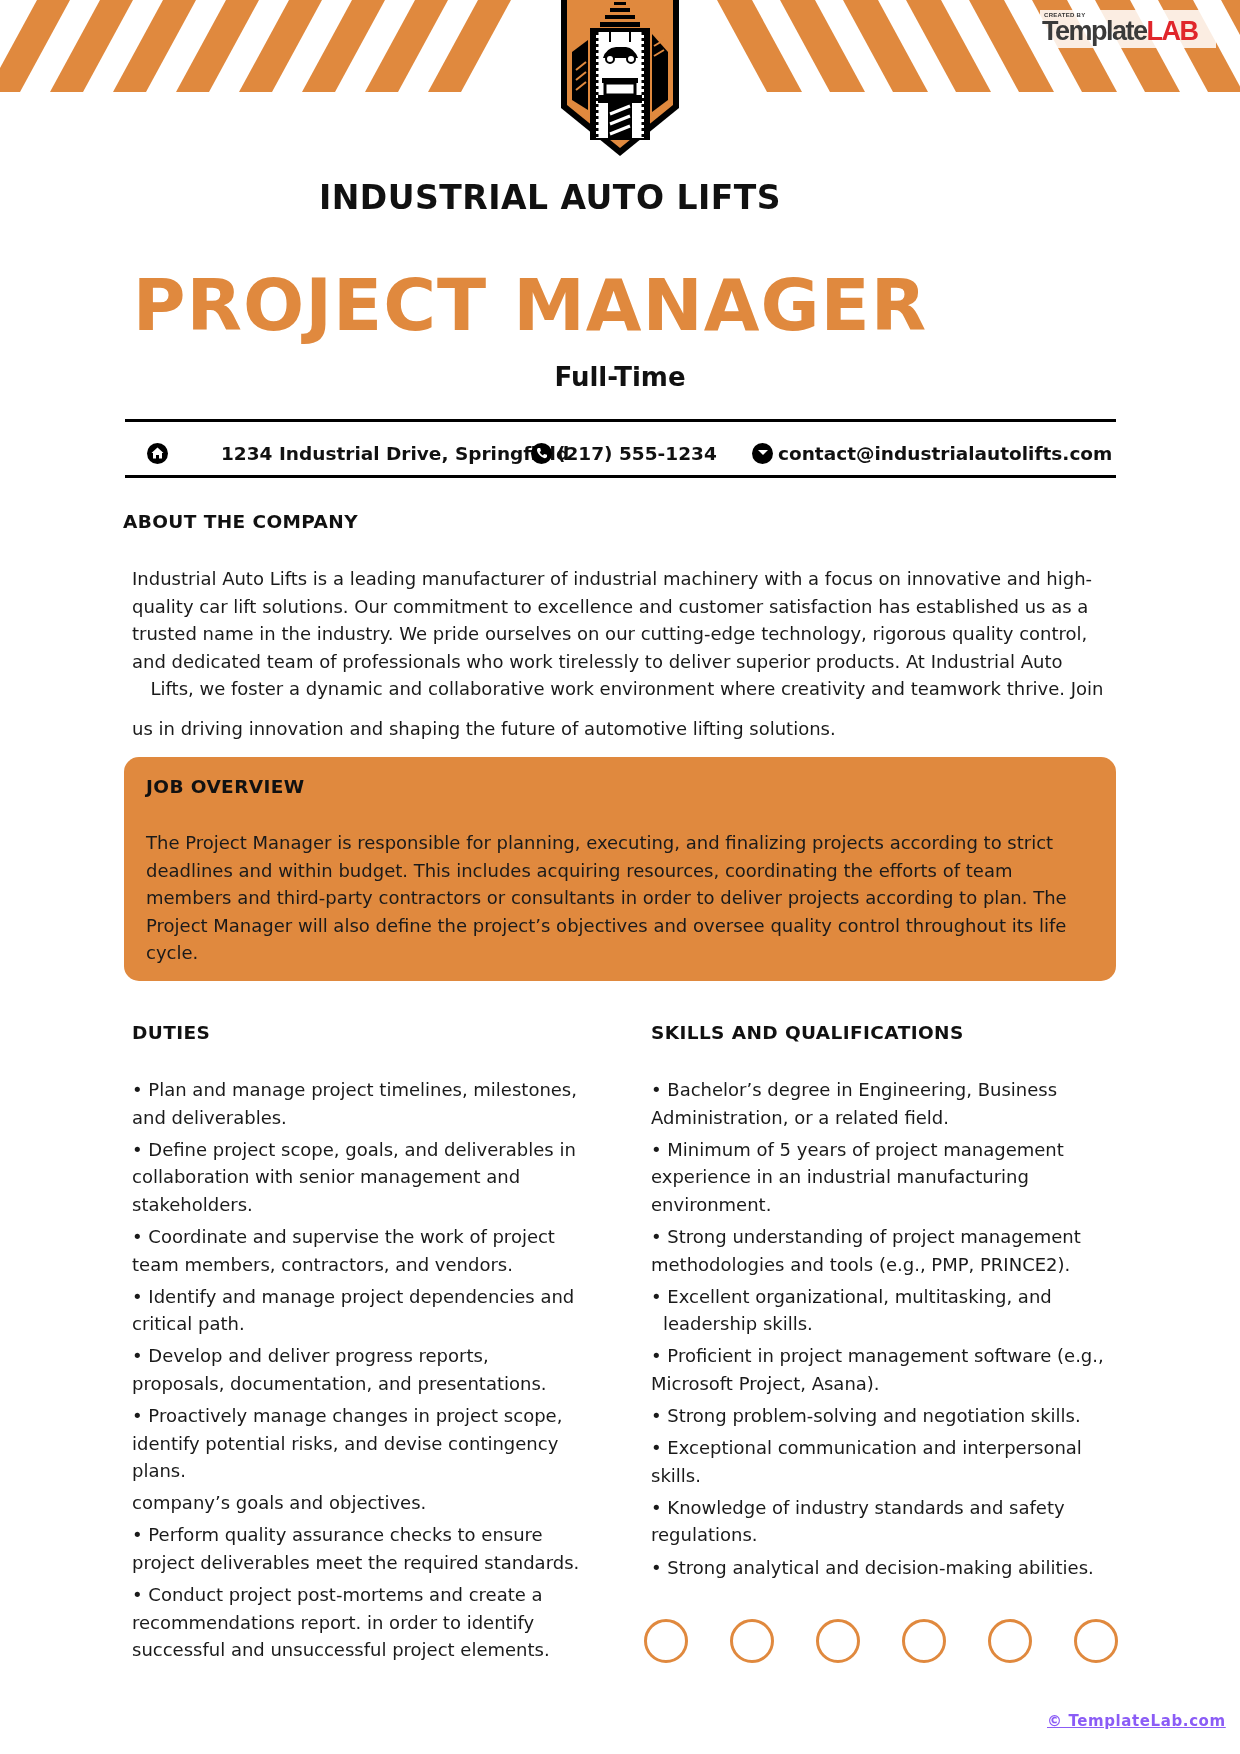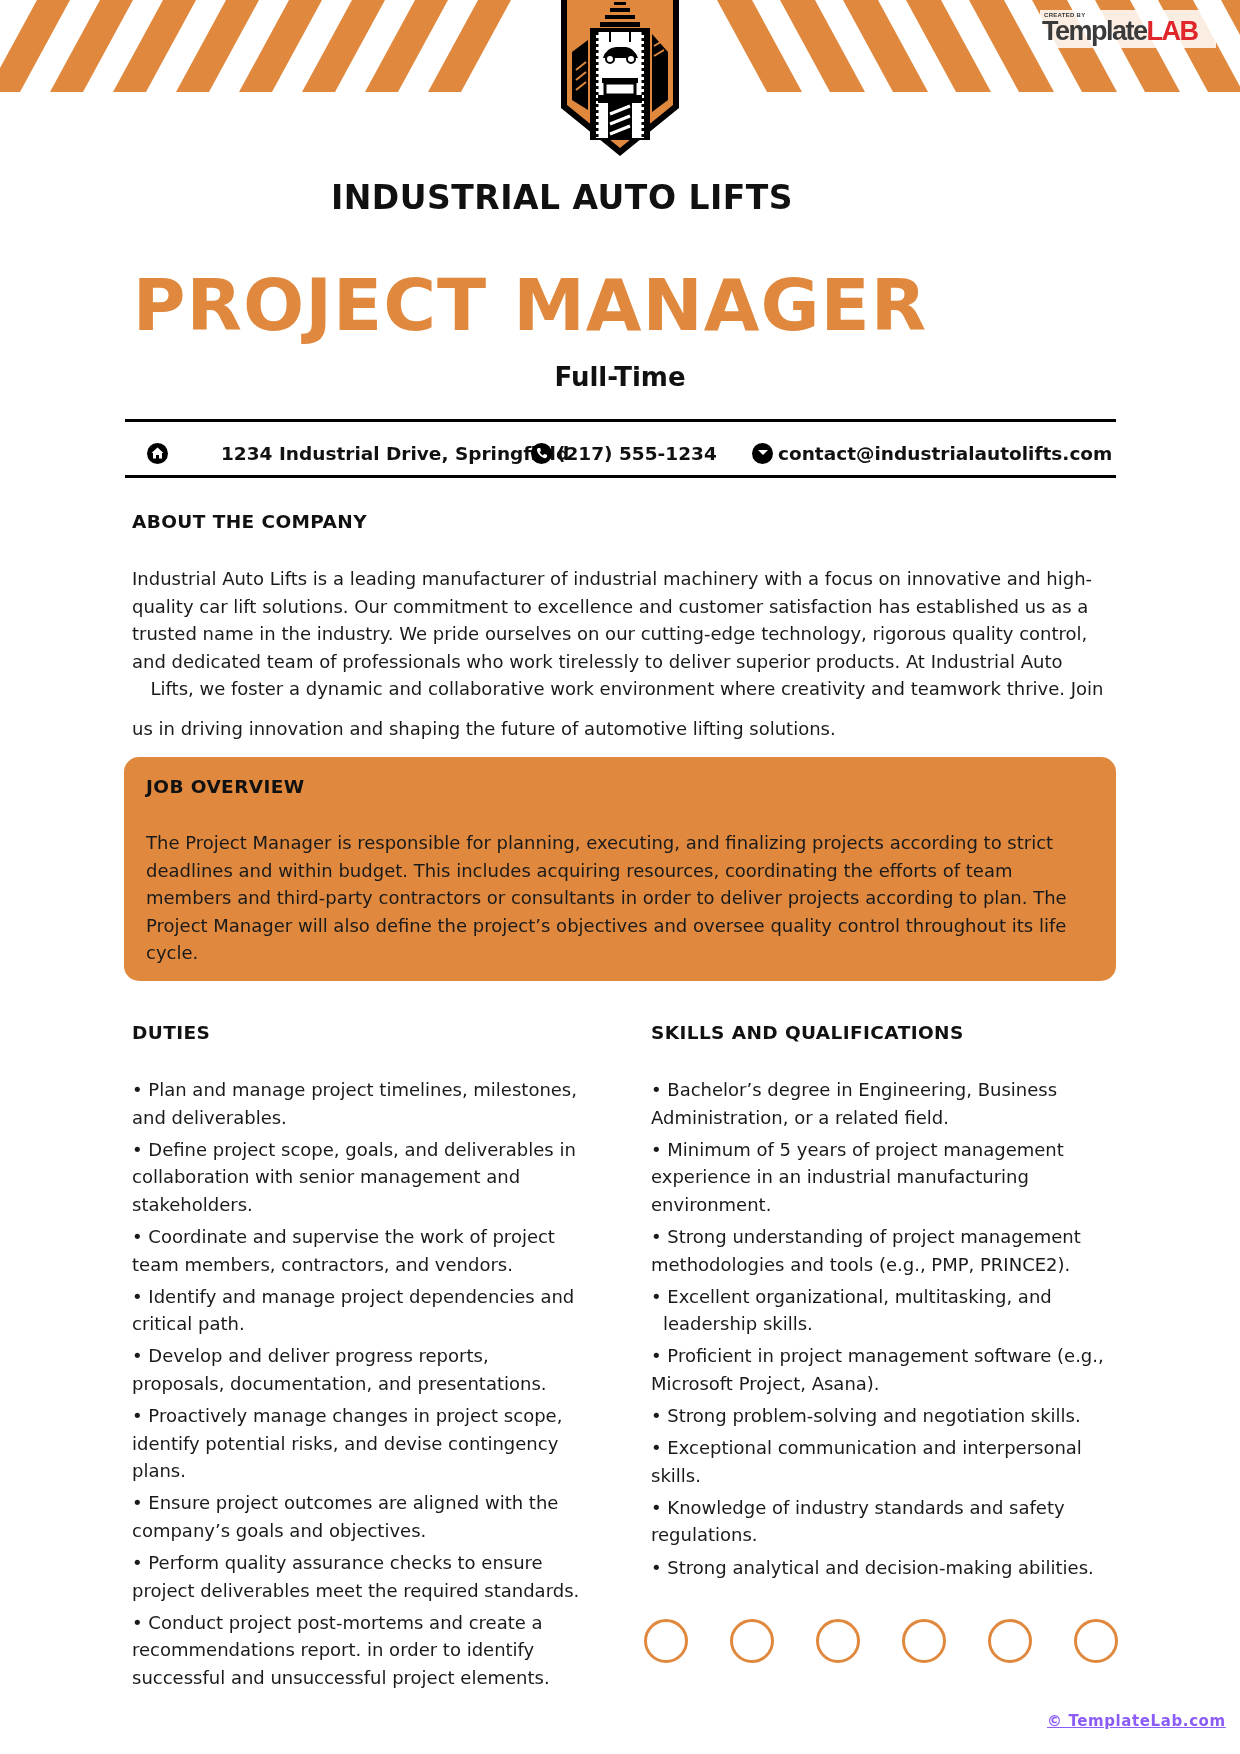--- a/index.html
+++ b/index.html
@@ -10,21 +10,21 @@
   .logo { position: absolute; left: 558px; top: 0; width: 124px; height: 158px; }
   .tl-badge { position: absolute; left: 1040px; top: 10px; width: 176px; height: 38px;
               background: rgba(255,255,255,0.85); }
   .tl-created { position: absolute; left: 4px; top: 2px; font-size: 6px; font-weight: bold;
                 color: #333; letter-spacing: 0.3px; font-family: "Liberation Sans", sans-serif; }
   .tl-word { position: absolute; left: 2px; top: 6px; font-size: 27px; font-weight: bold;
              letter-spacing: -1.5px; font-family: "Liberation Sans", sans-serif; line-height: 30px; white-space: nowrap; }
   .tl-word .t1 { color: #3a3a3a; }
   .tl-word .t2 { color: #e0262b; }
 
-  .company { position: absolute; left: 12px; width: 1100px; top: 178px; text-align: center;
+  .company { position: absolute; left: 0; width: 1100px; top: 178px; text-align: center;
              font-size: 33px; font-weight: bold; letter-spacing: 0.5px; color: #111; }
   .title { position: absolute; left: 0; width: 1060px; top: 262px; text-align: center;
            font-size: 72px; font-weight: bold; color: #e0893e; letter-spacing: 1px; line-height: 86px; }
   .jobtype { position: absolute; left: 0; width: 1240px; top: 362px; text-align: center;
              font-size: 26px; font-weight: bold; color: #111; }
 
   .rule { position: absolute; left: 125px; width: 991px; height: 3px; background: #000; }
   .contact-row { position: absolute; left: 131px; top: 439px; height: 28px; display: flex; align-items: center;
                  font-size: 18.5px; font-weight: bold; color: #111; white-space: nowrap; }
   .contact-item { display: flex; align-items: center; position: absolute; top: 0; height: 28px; }
@@ -131,21 +131,21 @@
     <span class="cicon">
       <svg width="12" height="10" viewBox="0 0 12 10">
           <path d="M1 2 H11 L6 7 Z" fill="#fff"></path>
         </svg>
     </span>
     <span>contact@industrialautolifts.com</span>
   </div>
 </div>
 <div class="rule" style="top:475px;"></div>
 
-<div class="section-h" style="left:132px; top:511px;">ABOUT THE COMPANY</div>
+<div class="section-h" style="left:123px; top:511px;">ABOUT THE COMPANY</div>
 <div class="para" id="about-para" style="left:132px; top:565px; width:990px;">
     <div style="white-space: nowrap;">Industrial Auto Lifts is a leading manufacturer of industrial machinery with a focus on innovative and high-</div>
     <div style="white-space: nowrap;">quality car lift solutions. Our commitment to excellence and customer satisfaction has established us as a</div>
     <div style="white-space: nowrap;">trusted name in the industry. We pride ourselves on our cutting-edge technology, rigorous quality control,</div>
     <div style="white-space: nowrap;">and dedicated team of professionals who work tirelessly to deliver superior products. At Industrial Auto</div>
     <div style="white-space: nowrap; text-align: center;">Lifts, we foster a dynamic and collaborative work environment where creativity and teamwork thrive. Join</div>
     <div style="white-space: nowrap; margin-top: 12px;">us in driving innovation and shaping the future of automotive lifting solutions.</div>
   </div>
 
 <div class="overview-box"></div>
@@ -180,21 +180,20 @@
     <li>
       <div style="white-space: nowrap;">• Develop and deliver progress reports,</div>
       <div style="white-space: nowrap;">proposals, documentation, and presentations.</div>
     </li>
     <li>
       <div style="white-space: nowrap;">• Proactively manage changes in project scope,</div>
       <div style="white-space: nowrap;">identify potential risks, and devise contingency</div>
       <div style="white-space: nowrap;">plans.</div>
     </li>
     <li>
-      <div style="white-space: nowrap;">• Ensure project outcomes are aligned with the</div>
       <div style="white-space: nowrap;">company’s goals and objectives.</div>
     </li>
     <li>
       <div style="white-space: nowrap;">• Perform quality assurance checks to ensure</div>
       <div style="white-space: nowrap;">project deliverables meet the required standards.</div>
     </li>
     <li>
       <div style="white-space: nowrap;">• Conduct project post-mortems and create a</div>
       <div style="white-space: nowrap;">recommendations report. in order to identify</div>
       <div style="white-space: nowrap;">successful and unsuccessful project elements.</div>

